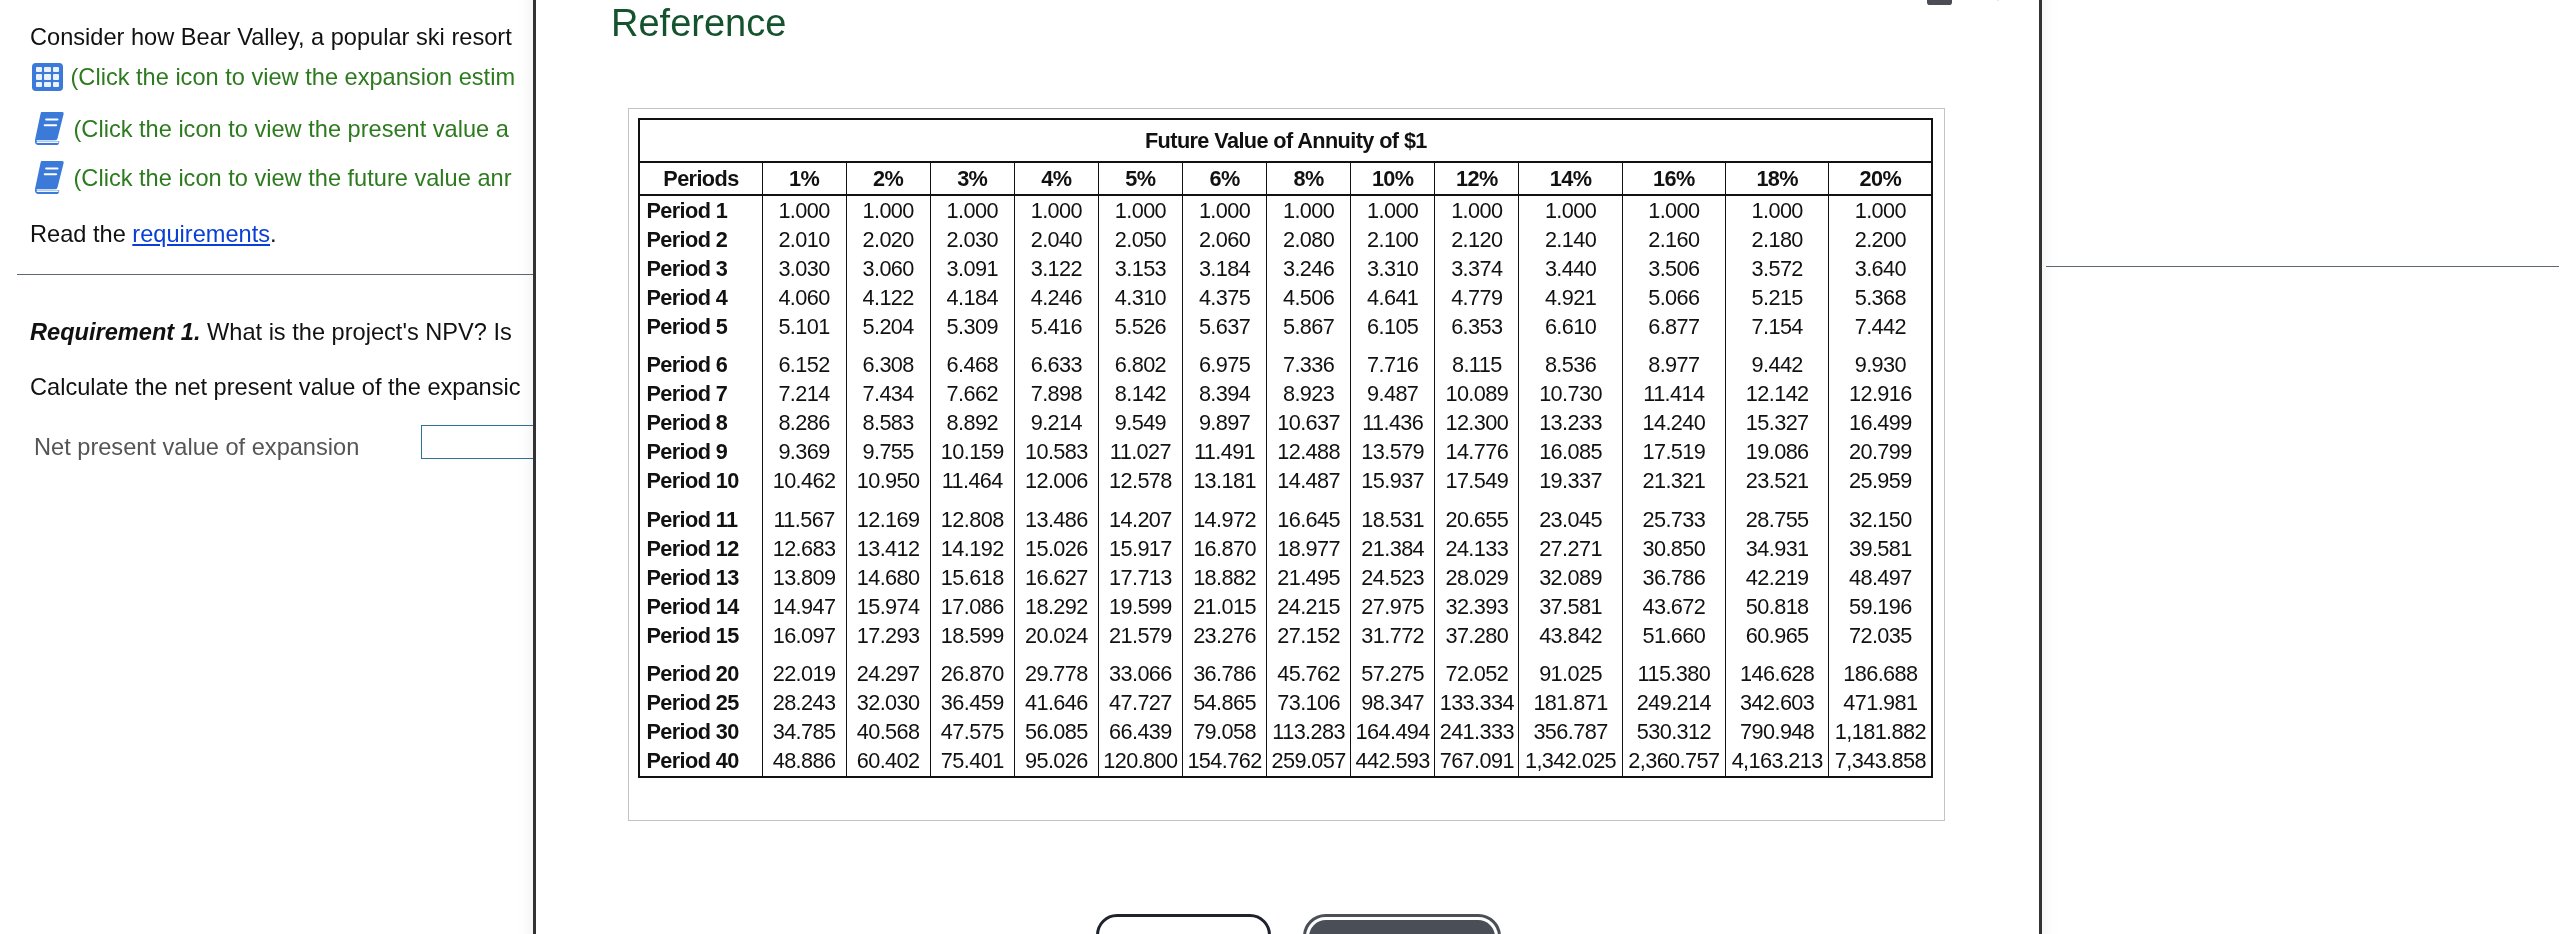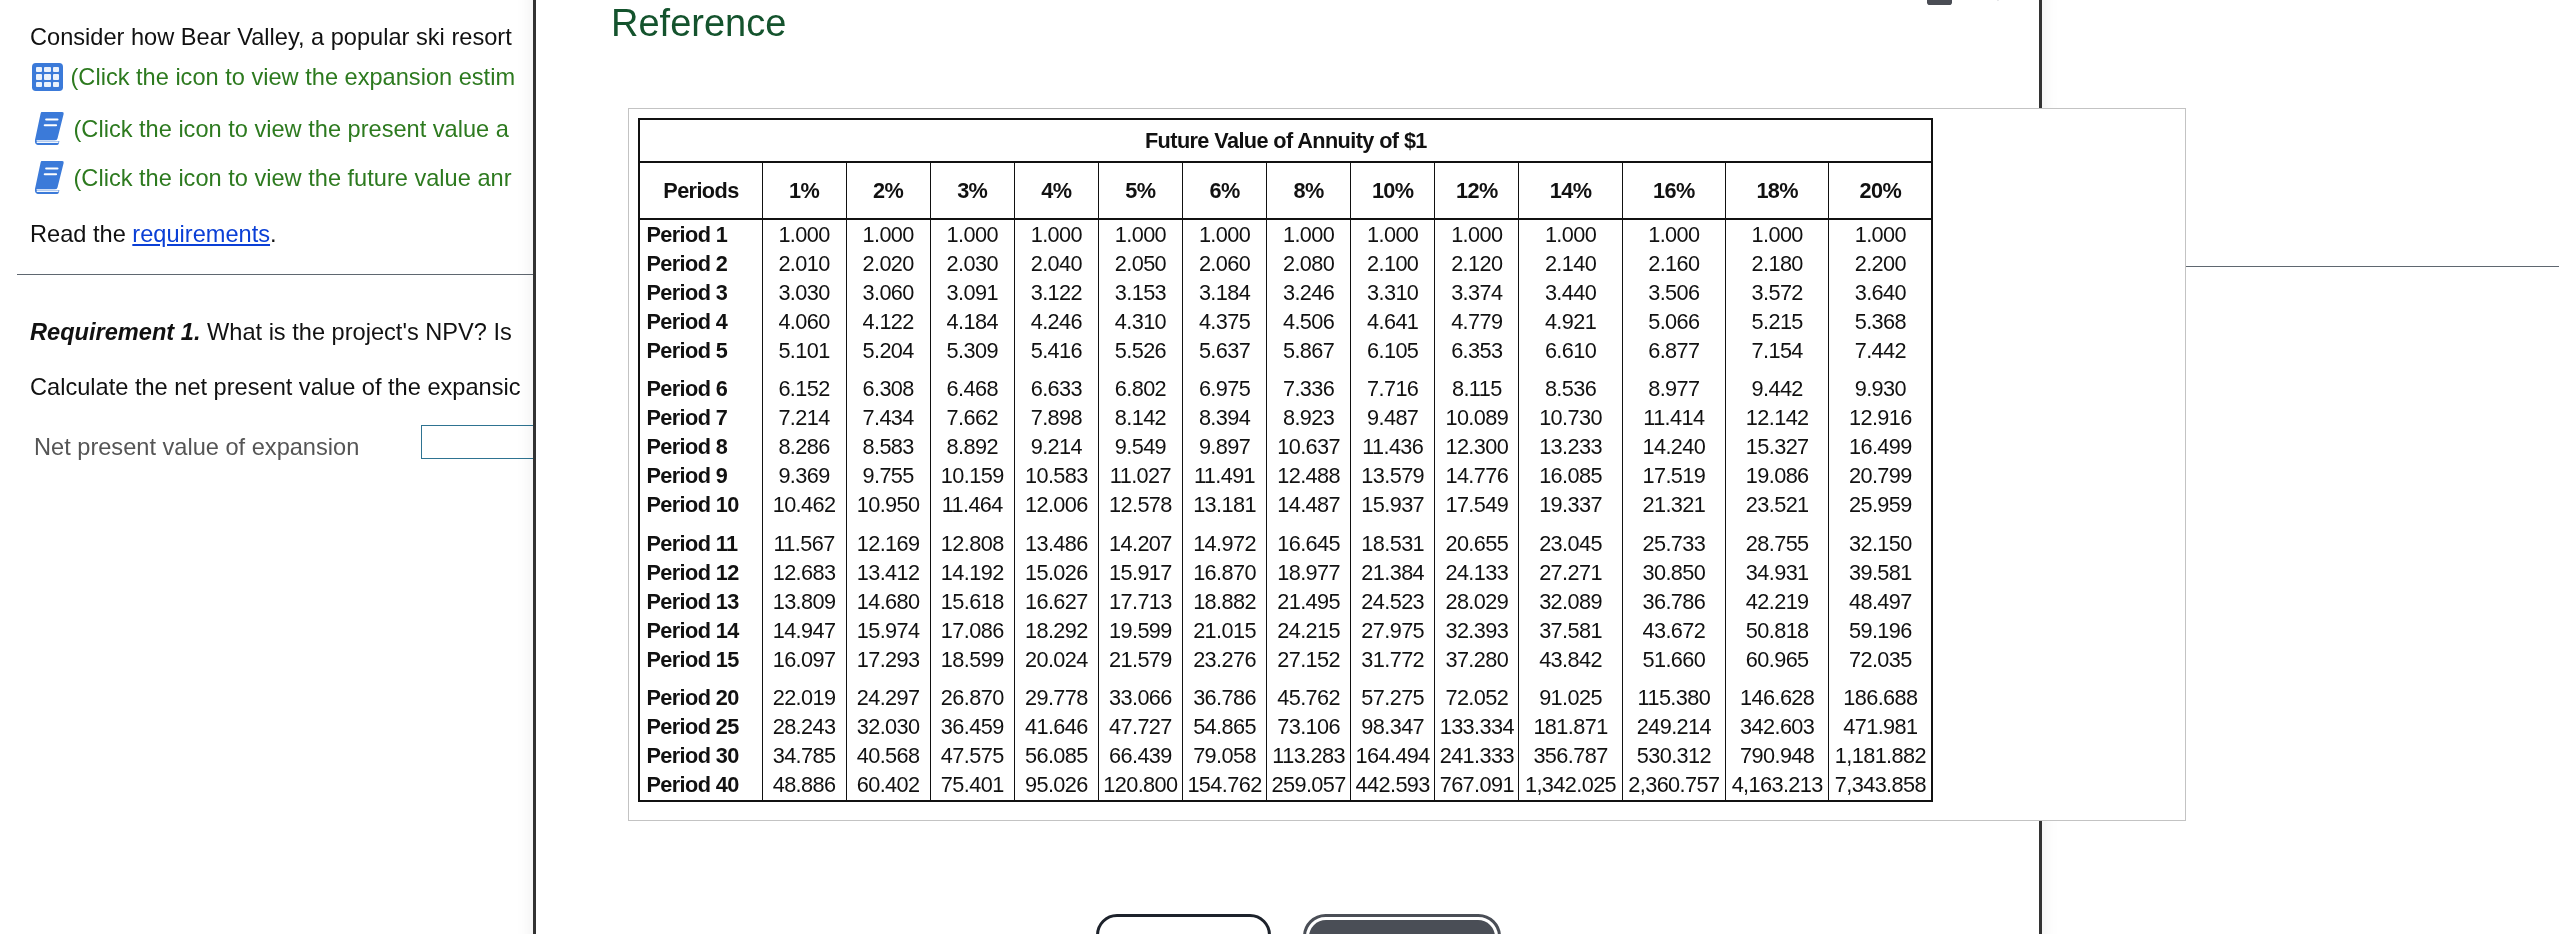--- a/index.html
+++ b/index.html
@@ -157,21 +157,21 @@
       width: 28px;
       height: 24.5px;
       cursor: pointer;
     }
     .modal-close svg { display: block; }
     
     .table-frame {
       position: absolute;
       left: 92px;
       top: 127px;
-      width: 1558px;
+      width: 1317px;
       height: 713px;
       border: 1.9px solid #c3c3c3;
       box-sizing: border-box;
       background: #ffffff;
     }
     table.fva {
       position: absolute;
       left: 9.4px;
       top: 9.4px;
       width: 1295px;
@@ -190,21 +190,21 @@
       border-bottom: 2.8px solid #111111;
       padding: 0;
     }
     table.fva thead tr.hdr th {
       height: 31px;
       font-weight: bold;
       font-size: 21.7px;
       text-align: center;
       border-left: 1.9px solid #111111;
       border-bottom: 2.8px solid #111111;
-      padding: 12px;
+      padding: 0;
     }
     table.fva thead tr.hdr th:first-child { border-left: none; }
     table.fva td {
       height: 29px;
       padding: 0 3.8px;
       text-align: center;
       border-left: 1.9px solid #111111;
       white-space: nowrap;
     }
     table.fva td.period {

